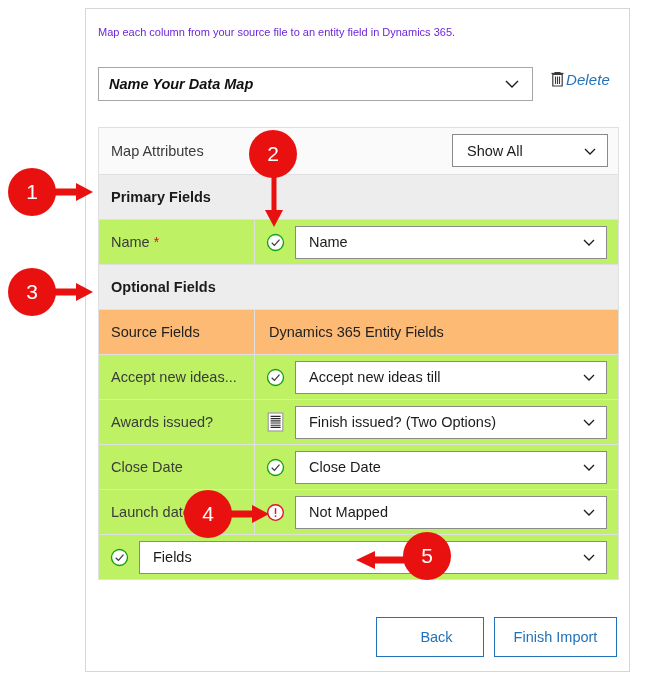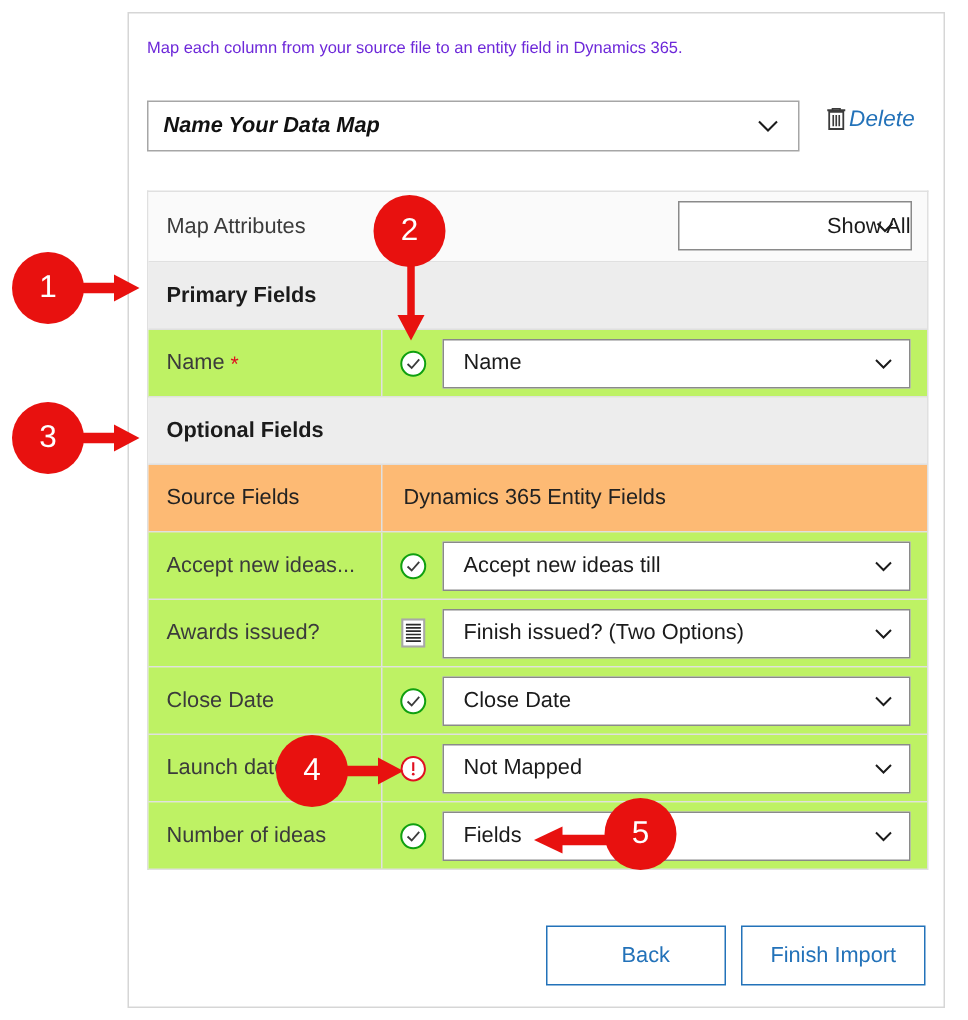--- a/index.html
+++ b/index.html
@@ -155,21 +155,20 @@
     width: 156px;
     height: 33px;
     box-sizing: border-box;
     border: 1px solid #8a8a8a;
     background: #ffffff;
     display: flex;
     align-items: center;
     padding-left: 14px;
     font-size: 14.5px;
     color: #1b1b1b;
-    justify-content: flex-end;
   }
   .section-label {
     padding-left: 12px;
     font-size: 14.5px;
     color: #1b1b1b;
     font-weight: bold;
     text-align: right;
   }
 
   
@@ -215,21 +214,21 @@
     box-sizing: border-box;
     border: 1px solid #2372b9;
     background: #ffffff;
     color: #2372b9;
     font-size: 14.5px;
     display: flex;
     align-items: center;
     justify-content: center;
     height: 40px;
   }
-  #btn-back   { width: 120px; padding-left: 13px; }
+  #btn-back   { width: 108px; padding-left: 13px; }
   #btn-finish { width: 123px; }
 
   
   .badge {
     position: absolute;
     border-radius: 50%;
     background: #e8110f;
     color: #ffffff;
     font-size: 21px;
     display: flex;
@@ -388,21 +387,20 @@
         <div class="fld-select">
           <span>Not Mapped</span>
           <svg class="fld-chevron" viewBox="0 0 14 14">
             <path d="M2 5 L7 10 L12 5" fill="none" stroke="#1b1b1b" stroke-width="1.3"></path>
           </svg>
         </div>
       </div>
     </div>
 
     <div class="row field">
-      <div class="cell-source">Number of ideas</div>
       <div class="cell-status">
         <svg class="icon-ok" viewBox="0 0 20 20">
           <circle cx="10" cy="10" r="8.4" fill="#ffffff" stroke="#10a010" stroke-width="1.4"></circle>
           <path d="M6 10.2 L8.9 13 L14.2 7" fill="none" stroke="#3b3b3b" stroke-width="1.3"></path>
         </svg>
       </div>
       <div class="cell-target">
         <div class="fld-select">
           <span>Fields</span>
           <svg class="fld-chevron" viewBox="0 0 14 14">

